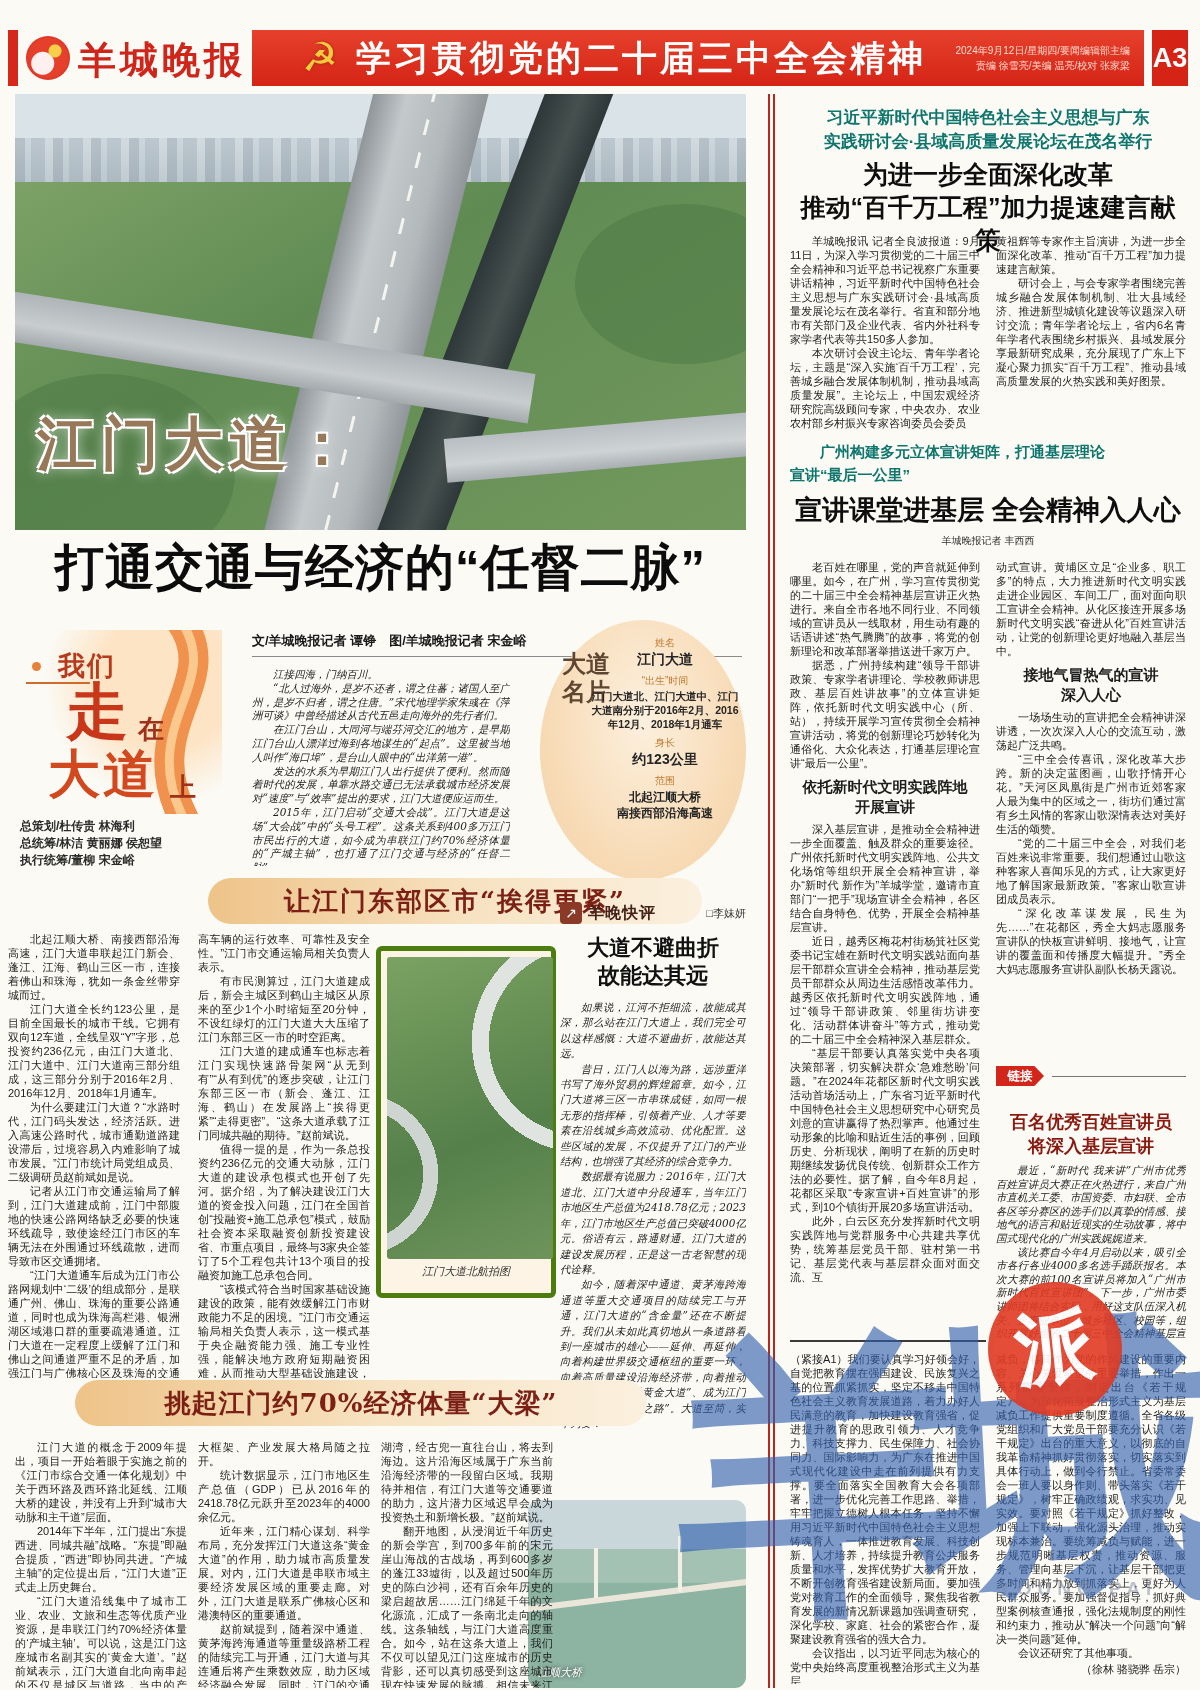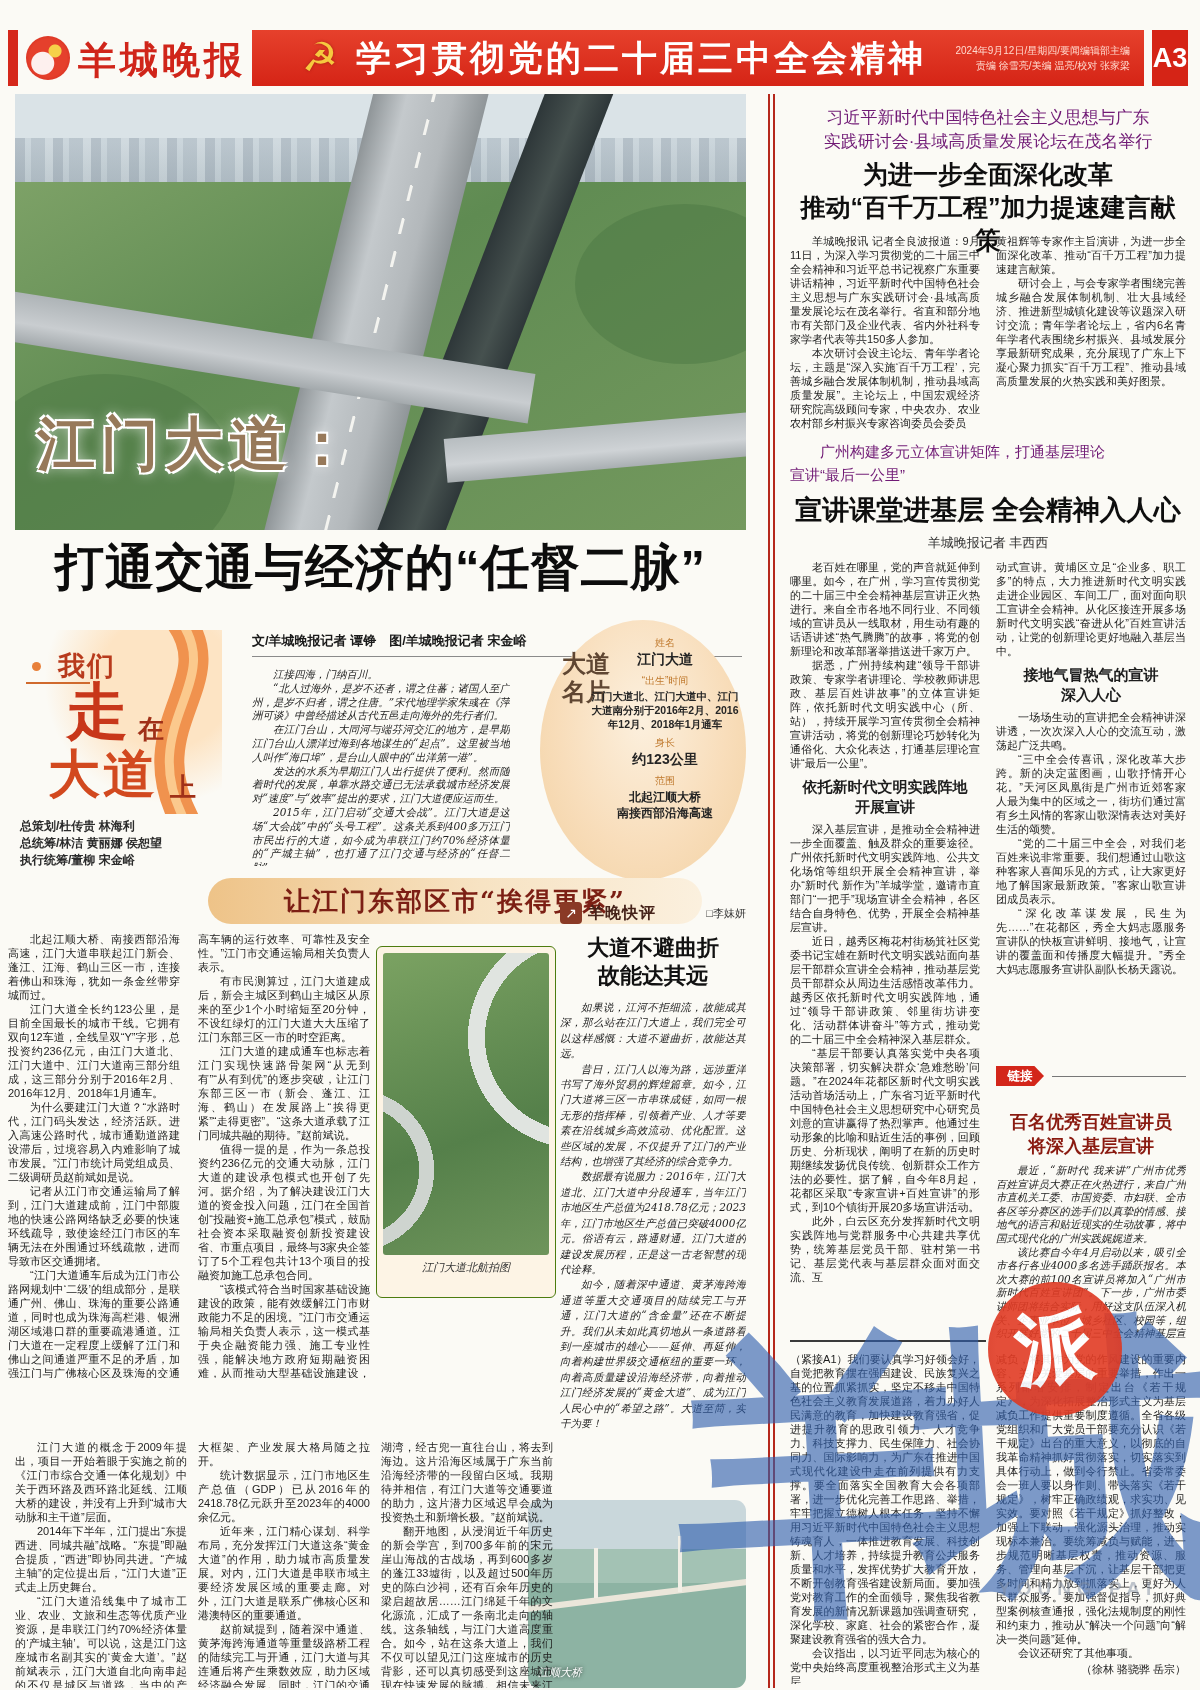--- a/index.html
+++ b/index.html
@@ -88,21 +88,21 @@
 
   .pill{border-radius:24px;background:linear-gradient(90deg,#eec388,#f7e3c3 55%,#fbf0de);
      text-align:center;font-family:"DejaVu Serif","Liberation Serif",serif;font-weight:900;color:#7c1f14}
   .pill1{left:208px;top:878px;width:494px;height:46px;font-size:26px;line-height:46px;letter-spacing:2px}
   .pill2{left:75px;top:1380px;width:572px;height:46px;font-size:26px;line-height:46px;letter-spacing:1px}
 
   .ncol{font-size:11px;line-height:14px;text-align:justify;overflow:hidden}
   .ncol p{text-indent:2em}
   .ncol p.no-ind{text-indent:0}
 
-  .pframe{left:376px;top:946px;width:180px;height:352px;background:#fdf4e5;border:1px solid #4d7c0f;border-radius:6px}
+  .pframe{left:376px;top:946px;width:180px;height:352px;background:#fdf4e5;border:5px solid #4d7c0f;border-radius:6px}
   .vphoto{position:absolute;left:6px;top:6px;width:166px;height:302px;border-radius:3px;
      background:radial-gradient(circle at 118% 28%, transparent 94px, #e0e4e0 94px 111px, transparent 111px),
                 radial-gradient(circle at -18% 72%, transparent 66px, #ced4cf 66px 81px, transparent 81px),
                 linear-gradient(160deg,#7ba262,#55804a 60%,#6e945b)}
   .vcaption{position:absolute;left:0;top:314px;width:100%;text-align:center;
      font:italic 11px/14px "DejaVu Serif",serif;color:#333}
 
   
   .cmt-head{left:560px;top:900px;width:186px;height:26px;display:flex;align-items:center;gap:6px}
   .cmt-icon{width:22px;height:22px;background:#8a3a26;border-radius:4px;color:#fff;
@@ -119,27 +119,27 @@
      background:linear-gradient(#c9d7db 0 26%,#a3c2b4 26% 44%,#8db3a3 44% 100%)}
   .bridge .deck{position:absolute;left:-12px;top:92px;width:250px;height:6px;background:#ebe6da;transform:rotate(-7deg)}
   .bridge .tw1{position:absolute;left:66px;top:48px;width:4px;height:50px;background:#f2efe6}
   .bridge .tw2{position:absolute;left:150px;top:36px;width:4px;height:56px;background:#f2efe6}
   .bridge .cap{position:absolute;left:10px;bottom:8px;color:#fff;font:italic 11px "DejaVu Serif",serif;
      text-shadow:0 0 4px rgba(0,0,0,.8)}
 
   
   .divider-v{left:768px;top:94px;width:7px;height:1594px;
      border-left:2px solid #b5281c;border-right:2px solid #b5281c}
-  .kicker{white-space:pre-line;font-weight:400;color:#701a75}
+  .kicker{white-space:pre-line;font-weight:700;color:#0f766e}
   .kickerA{left:790px;top:106px;width:396px;text-align:center;font-size:17px;line-height:24px}
   .headlineA{left:790px;top:158px;width:396px;text-align:center;white-space:pre-line;
      font-weight:900;font-size:25px;line-height:33px;color:#0e0e0e}
   .kickerB{left:790px;top:440px;width:386px;text-align:left;text-indent:2em;font-size:15px;line-height:23px}
   .headlineB{left:790px;top:492px;width:396px;text-align:center;font-weight:900;font-size:27px;color:#0e0e0e}
-  .bylineB{left:790px;top:534px;width:396px;text-align:center;font-size:13px;color:#333}
+  .bylineB{left:790px;top:534px;width:396px;text-align:center;font-size:10px;color:#333}
   .subhead{text-align:center;white-space:pre-line;font-weight:900;font-size:15px;line-height:20px;
      margin:7px 0 5px;text-indent:0 !important}
 
   .linkrow{display:flex;align-items:center;gap:8px;margin-bottom:24px}
   .linktag{width:48px;height:20px;background:#d3261a;color:#fff;font-weight:700;font-size:12.5px;
      line-height:20px;text-align:center;
      clip-path:polygon(0 0,80% 0,100% 50%,80% 100%,0 100%)}
   .linkline{flex:1;border-top:1px solid #777}
   .link-title{text-align:center;white-space:pre-line;font:900 18px/24px "DejaVu Serif","Liberation Serif",serif;
      color:#8a1a10;margin-bottom:6px}
@@ -276,20 +276,21 @@
       <p>数据最有说服力：2016年，江门大道北、江门大道中分段通车，当年江门市地区生产总值为2418.78亿元；2023年，江门市地区生产总值已突破4000亿元。俗语有云，路通财通。江门大道的建设发展历程，正是这一古老智慧的现代诠释。</p>
       <p>如今，随着深中通道、黄茅海跨海通道等重大交通项目的陆续完工与开通，江门大道的“含金量”还在不断提升。我们从未如此真切地从一条道路看到一座城市的雄心——延伸、再延伸，向着构建世界级交通枢纽的重要一环，向着高质量建设沿海经济带，向着推动江门经济发展的“黄金大道”、成为江门人民心中的“希望之路”。大道至简，实干为要！</p>
     </div>
   <div class="abs bridge">
     <div class="deck"></div>
     <div class="tw1"></div>
     <div class="tw2"></div>
     <div class="cap">江顺大桥</div>
   </div>
 
+  <div class="abs pill pill2">挑起江门约70%经济体量“大梁”</div>
   <div class="abs ncol" style="left:15px;top:1440px;width:172px;height:248px">
       <p>江门大道的概念于2009年提出，项目一开始着眼于实施之前的《江门市综合交通一体化规划》中关于西环路及西环路北延线、江顺大桥的建设，并没有上升到“城市大动脉和主干道”层面。</p>
       <p>2014年下半年，江门提出“东提西进、同城共融”战略。“东提”即融合提质，“西进”即协同共进。“产城主轴”的定位提出后，“江门大道”正式走上历史舞台。</p>
       <p>“江门大道沿线集中了城市工业、农业、文旅和生态等优质产业资源，是串联江门约70%经济体量的‘产城主轴’。可以说，这是江门这座城市名副其实的‘黄金大道’。”赵前斌表示，江门大道自北向南串起的不仅是城区与道路，当中的产业、人才等要素也因此串联起来，城市发展</p>
     </div>
   <div class="abs ncol" style="left:198px;top:1440px;width:172px;height:248px">
     <p class="no-ind">大框架、产业发展大格局随之拉开。</p>
     <div>
         <p>统计数据显示，江门市地区生产总值（GDP）已从2016年的2418.78亿元跃升至2023年的4000余亿元。</p>
         <p>近年来，江门精心谋划、科学布局，充分发挥江门大道这条“黄金大道”的作用，助力城市高质量发展。对内，江门大道是串联市域主要经济发展区域的重要走廊。对外，江门大道是联系广佛核心区和港澳特区的重要通道。</p>

